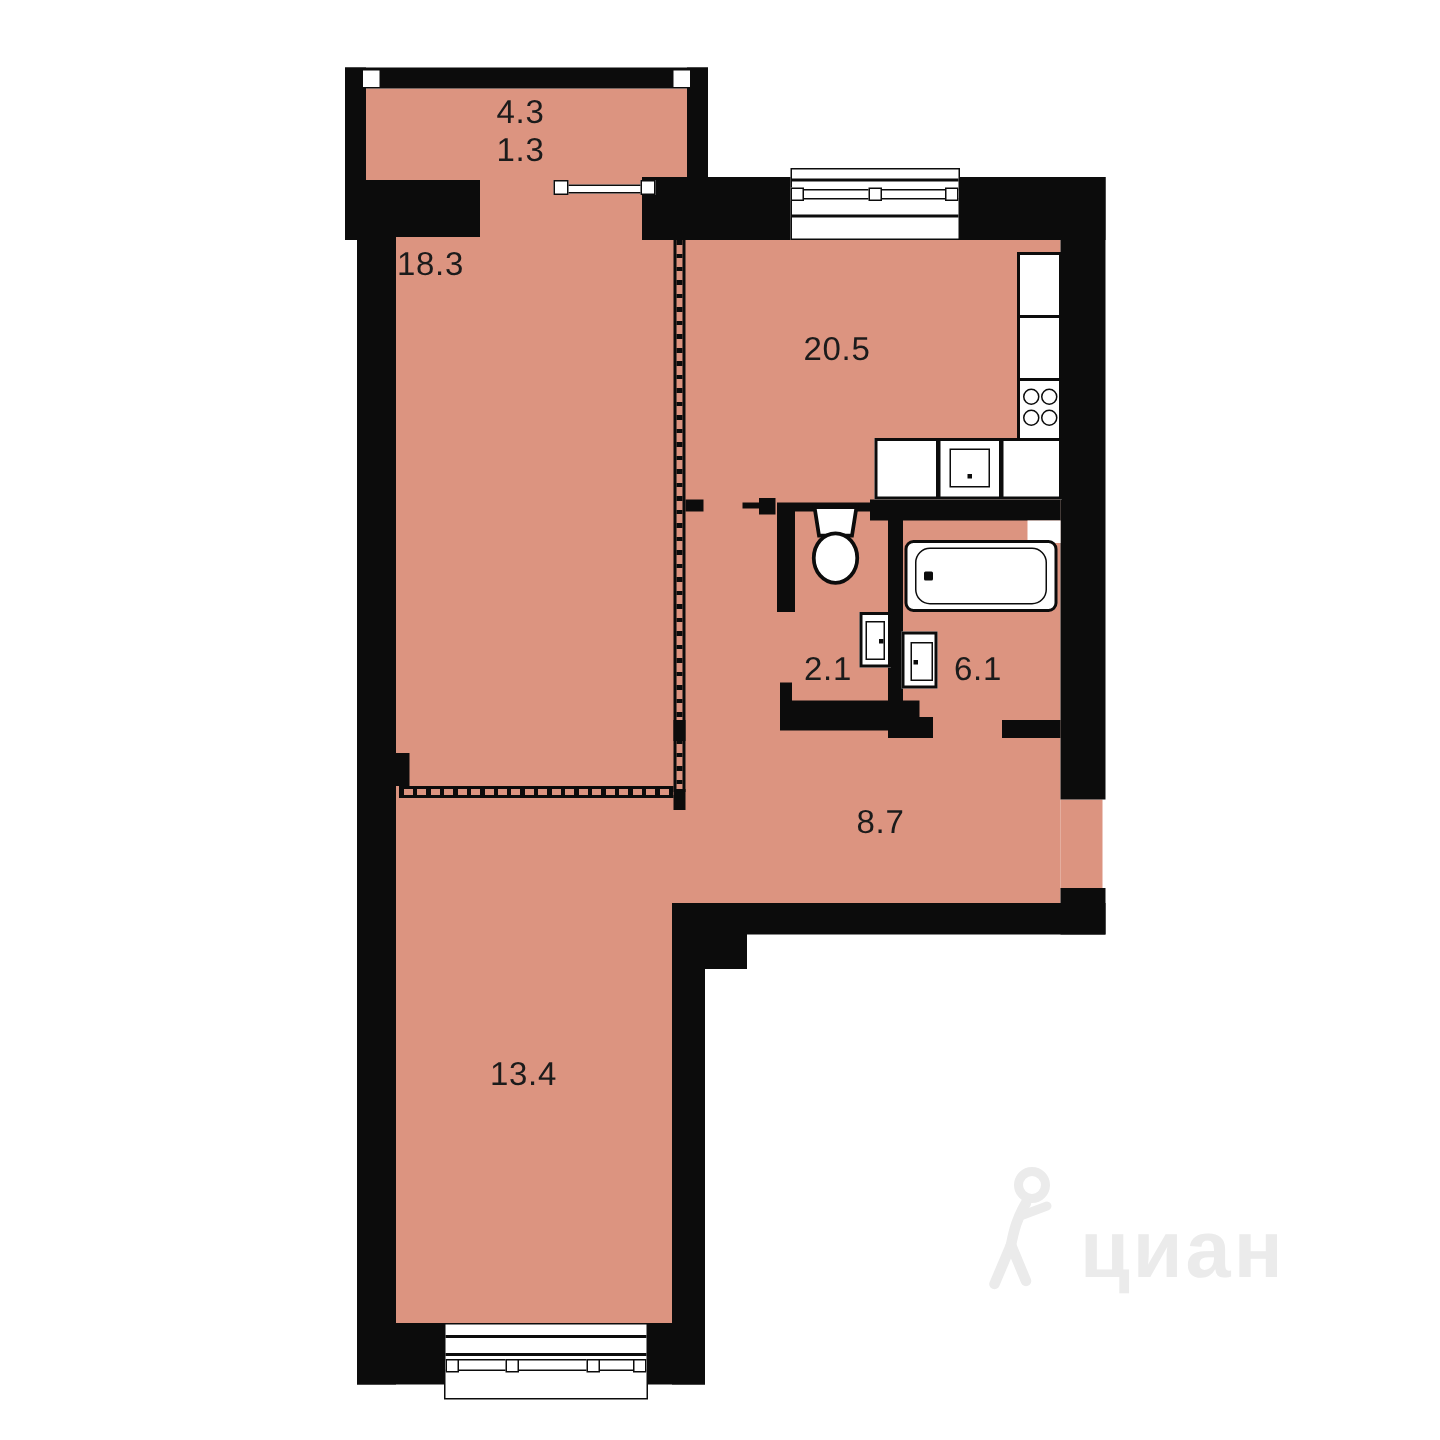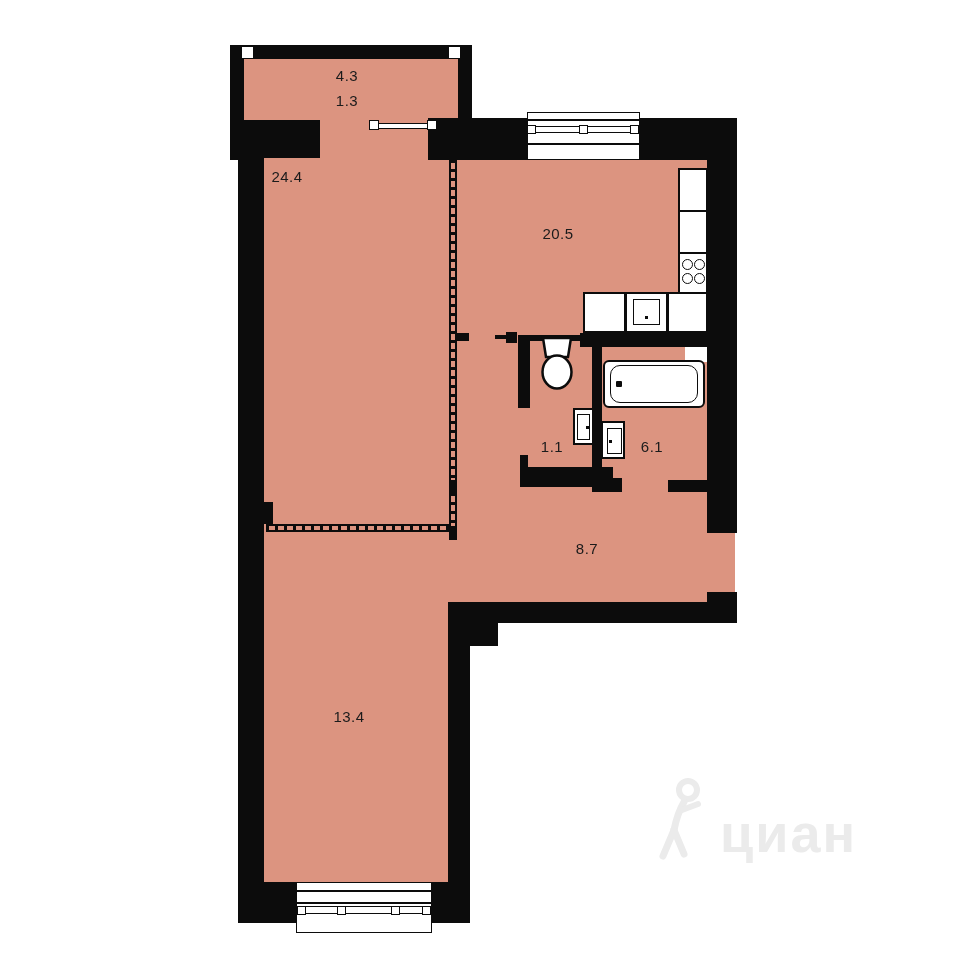--- a/index.html
+++ b/index.html
@@ -9,21 +9,21 @@
   .plan{position:relative;width:960px;height:960px;background:#fff;overflow:hidden;
         font-family:"Liberation Sans", sans-serif;}
   .abs{position:absolute;}
   .f{position:absolute;background:var(--floor);}
   .w{position:absolute;background:var(--wall);}
   .wh{position:absolute;background:#fff;}
   .cell{position:absolute;background:var(--fixture);border:2px solid var(--wall);box-sizing:border-box;}
   .burner{position:absolute;width:11px;height:11px;border:1.6px solid var(--wall);border-radius:50%;
           background:#fff;box-sizing:border-box;}
   .lbl{position:absolute;transform:translate(-50%,-50%);color:var(--label);
-       font-size:15px;font-weight:500;letter-spacing:.5px;white-space:nowrap;}
+       font-size:22px;font-weight:500;letter-spacing:.5px;white-space:nowrap;}
   .dashv{position:absolute;width:8px;border-left:2px solid var(--wall);border-right:2px solid var(--wall);
          background:repeating-linear-gradient(to bottom, var(--wall) 0 3px, transparent 3px 9px);
          box-sizing:border-box;}
   .dashh{position:absolute;height:8px;border-top:2px solid var(--wall);border-bottom:2px solid var(--wall);
          background:repeating-linear-gradient(to right, var(--wall) 0 3px, transparent 3px 9px);
          box-sizing:border-box;}
   .fix{position:absolute;background:#fff;border:2px solid var(--wall);box-sizing:border-box;}
   .fix-in{position:absolute;background:#fff;border:1.5px solid var(--wall);box-sizing:border-box;}
   .dot{position:absolute;background:var(--wall);}
   .winbox{position:absolute;background:#fff;border:1.5px solid var(--wall);box-sizing:border-box;}
@@ -131,23 +131,23 @@
     </div>
   </div>
   <div class="abs" style="left:369px;top:120px;width:68px;height:12px;">
     <div class="winframe" style="left:8px;top:3px;width:52px;height:6px;"></div>
     <div class="mull" style="left:0;top:0;width:10px;height:10px;"></div>
     <div class="mull" style="left:58px;top:0;width:10px;height:10px;"></div>
   </div>
 
   <div class="lbl" style="left:347px;top:75px;">4.3</div>
   <div class="lbl" style="left:347px;top:100px;">1.3</div>
-  <div class="lbl" style="left:287px;top:176px;">24.4</div>
+  <div class="lbl" style="left:287px;top:176px;">18.3</div>
   <div class="lbl" style="left:558px;top:233px;">20.5</div>
-  <div class="lbl" style="left:552px;top:446px;">1.1</div>
+  <div class="lbl" style="left:552px;top:446px;">2.1</div>
   <div class="lbl" style="left:652px;top:446px;">6.1</div>
   <div class="lbl" style="left:587px;top:548px;">8.7</div>
   <div class="lbl" style="left:349px;top:716px;">13.4</div>
 
   <div class="watermark">
     <svg width="62" height="92" viewBox="0 0 62 92" fill="none" stroke="currentColor" stroke-linecap="round">
       <circle cx="36" cy="14" r="9" stroke-width="6"></circle>
       <path d="M32 26 C 26 36 24 44 22 54" stroke-width="7"></path>
       <path d="M22 54 L 11 80" stroke-width="7"></path>
       <path d="M22 54 L 32 78" stroke-width="7"></path>

